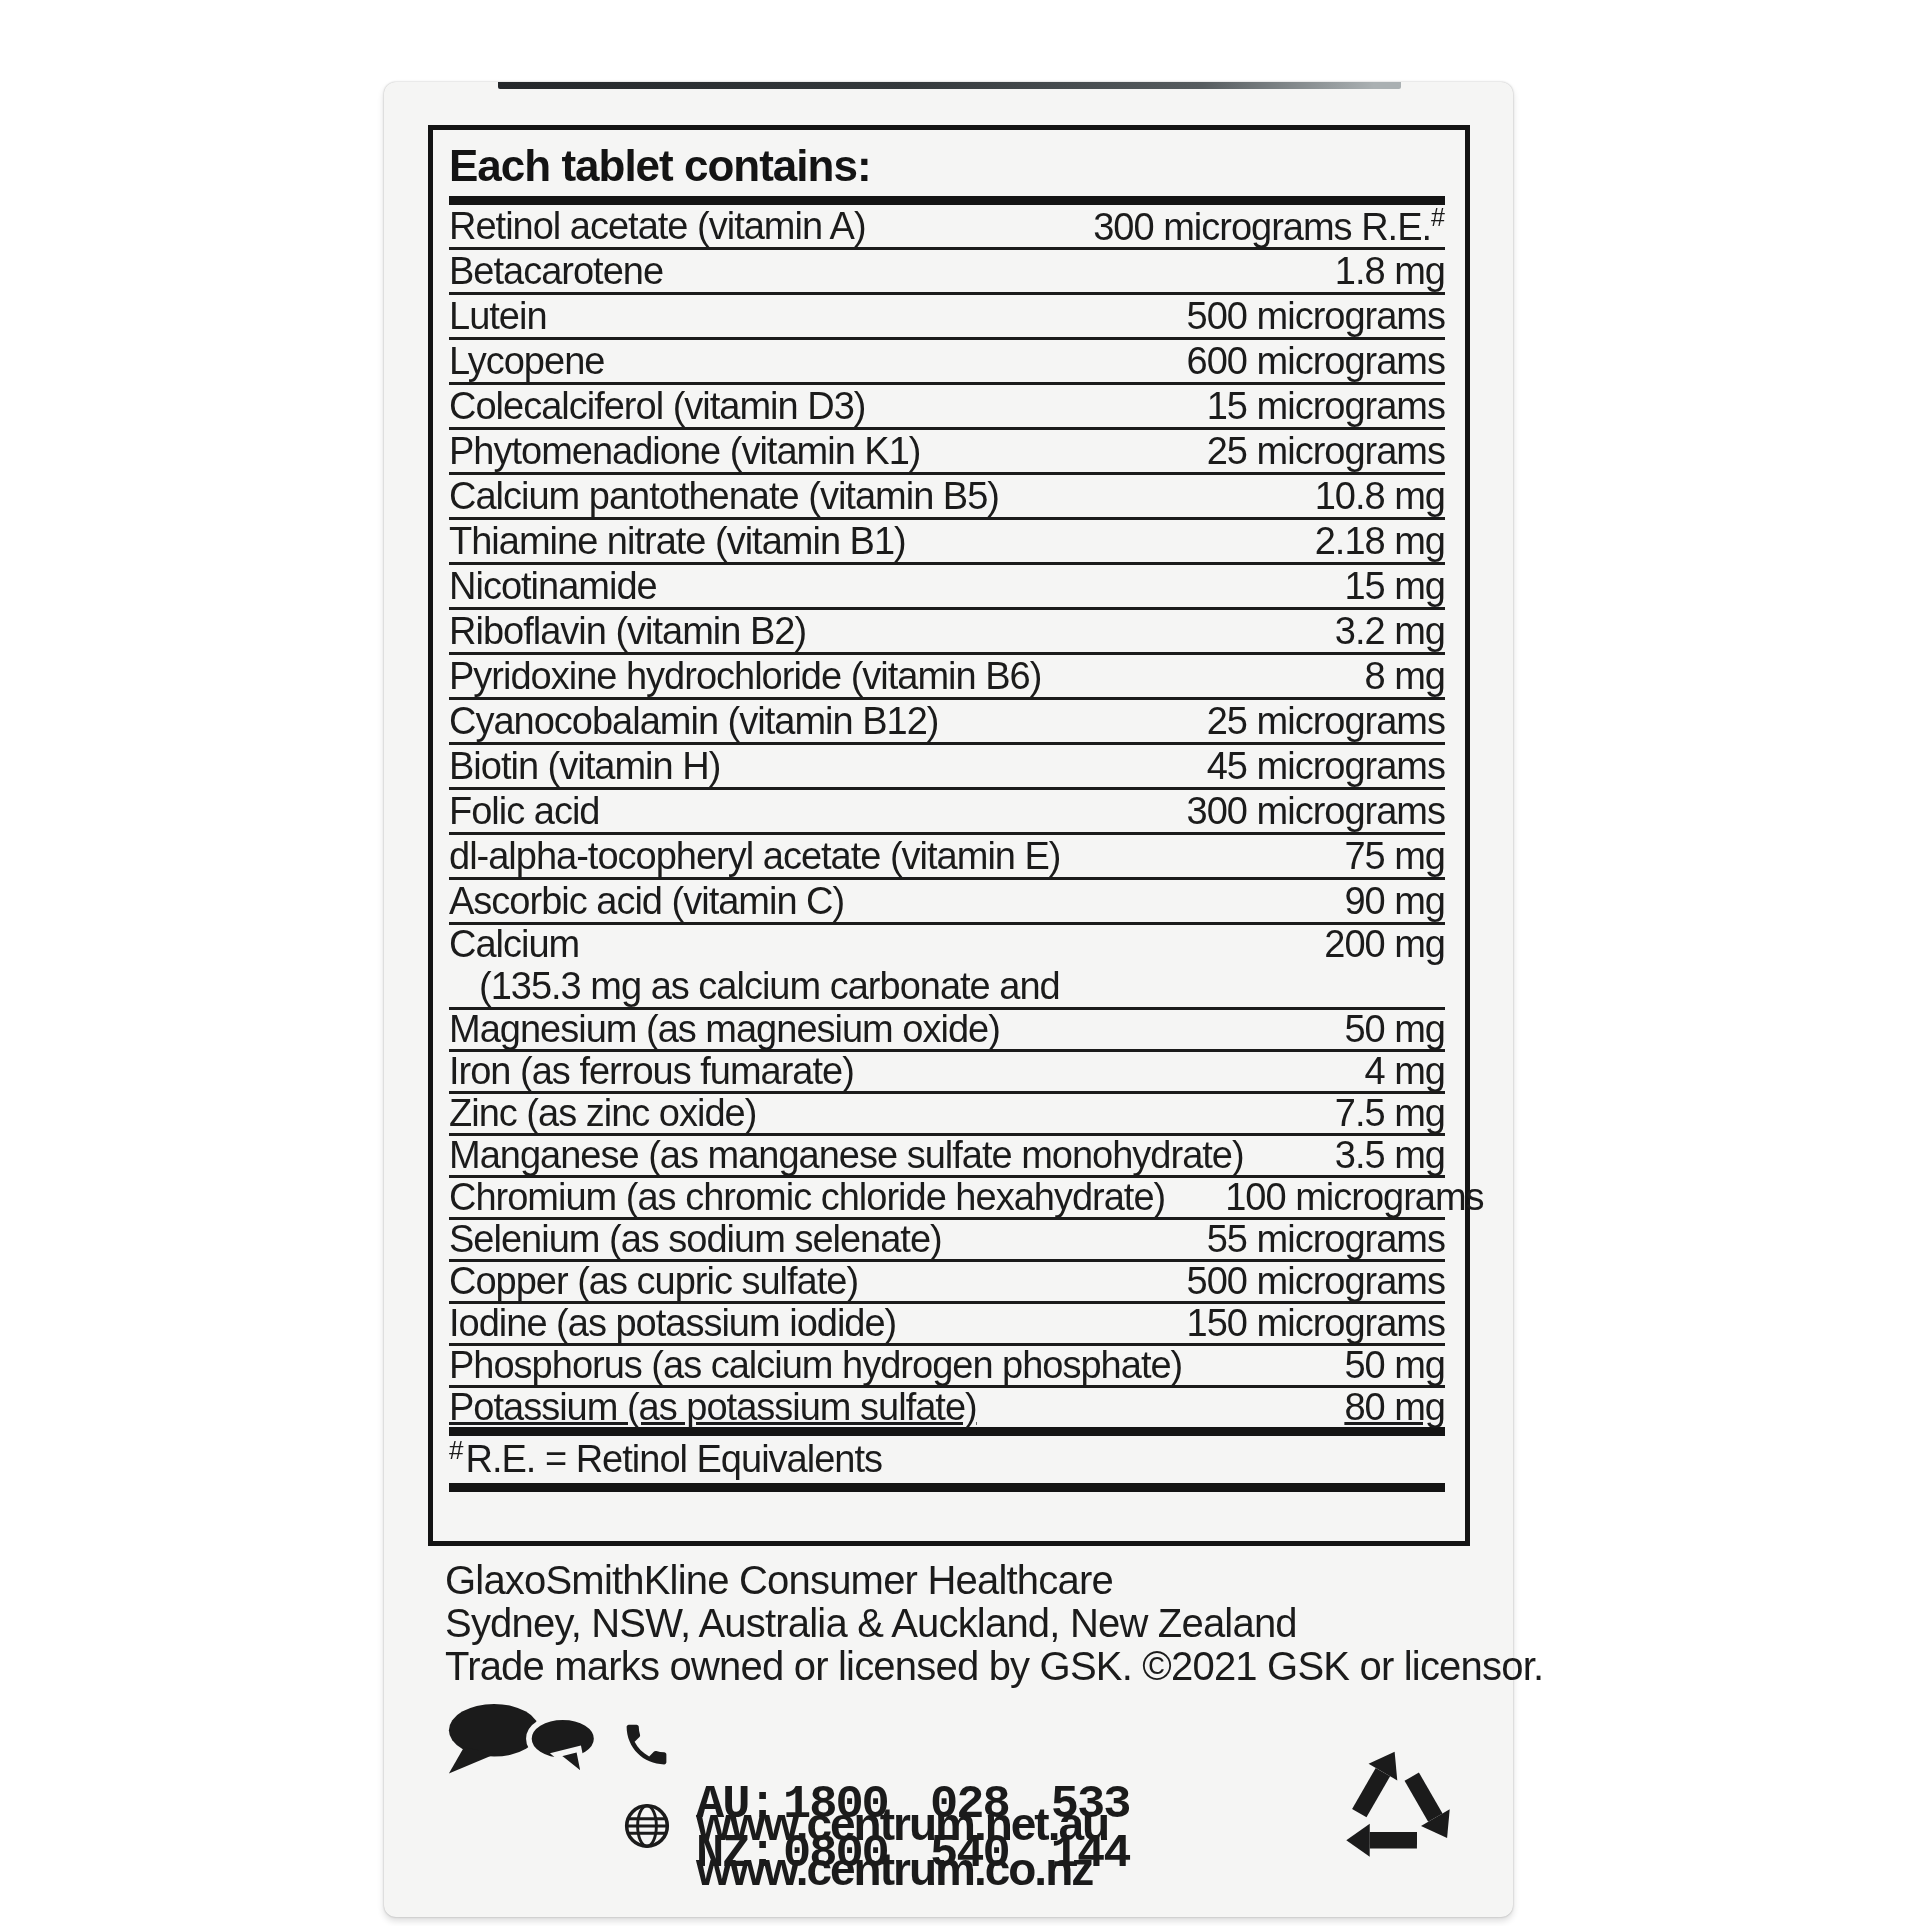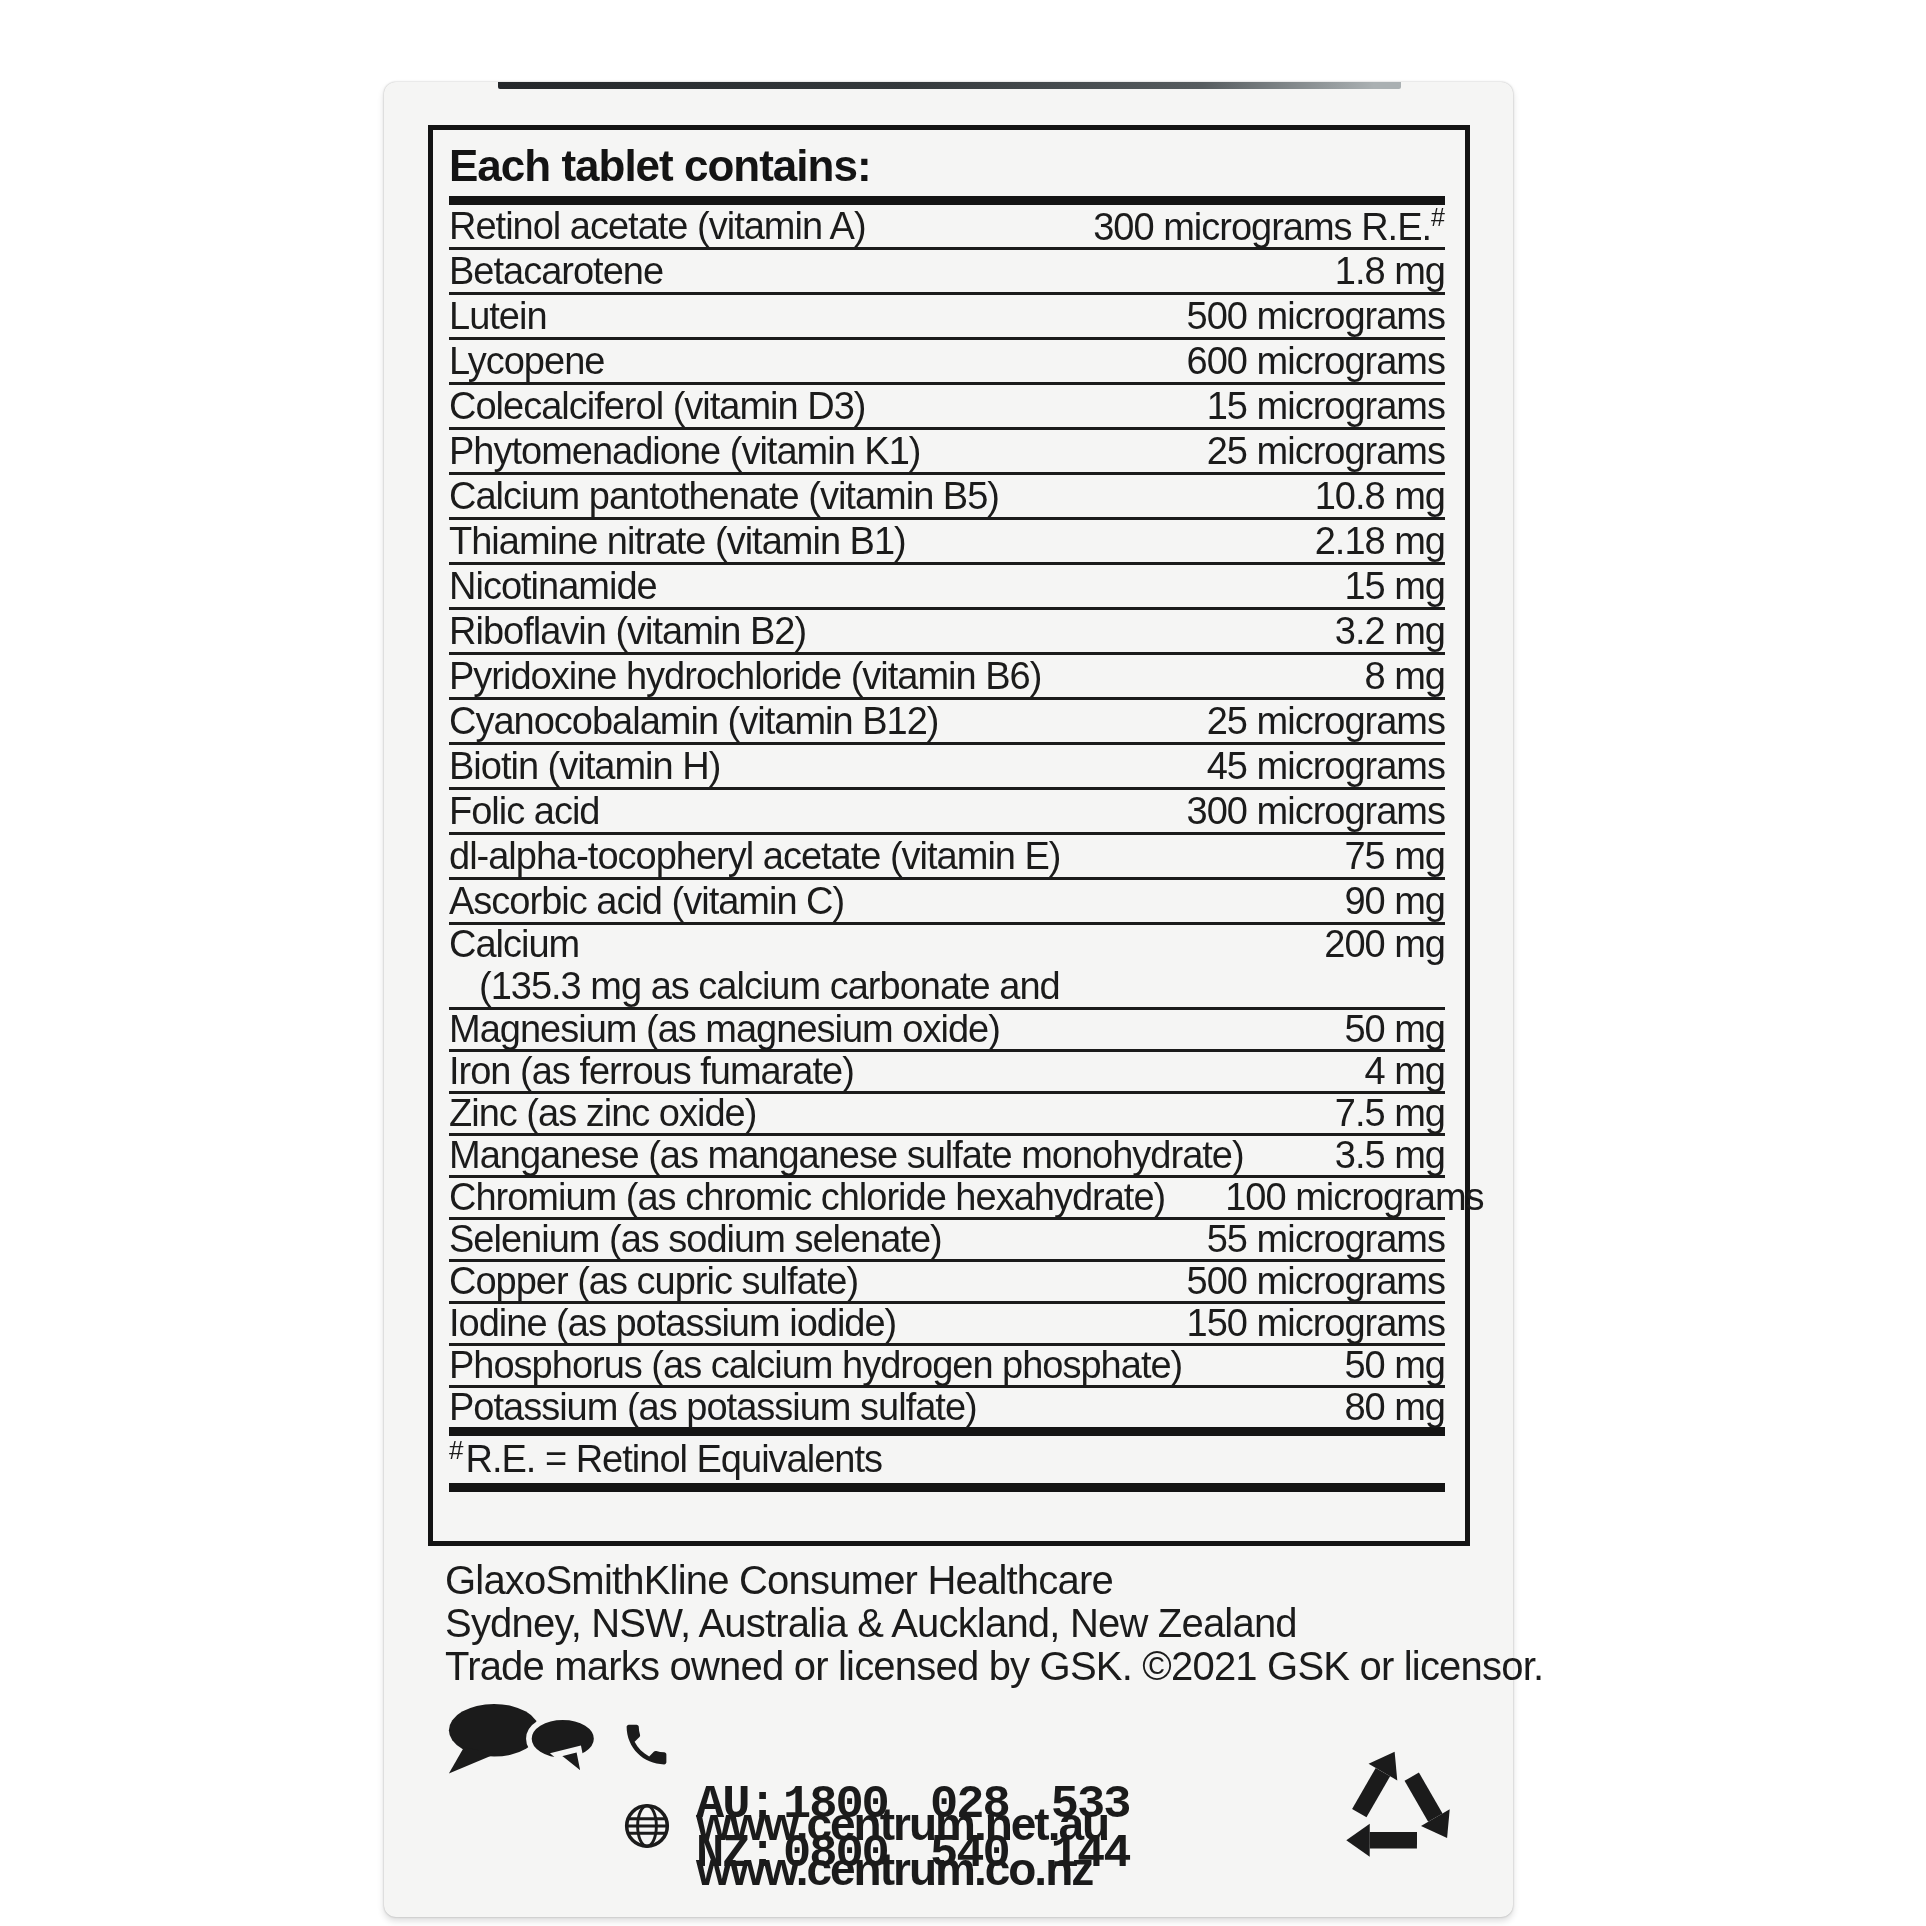--- a/index.html
+++ b/index.html
@@ -25,21 +25,21 @@
     border:5px solid #141414;box-sizing:border-box;
     padding:0 20px 0 16px;
   }
   .tbl-header{
     margin-top:11px;font-size:44px;font-weight:700;letter-spacing:-1px;
     color:#141414;line-height:50px;white-space:nowrap;
   }
   .thickbar{height:9px;background:#141414;}
   .tbl-header-bar{margin-top:5px;}
   .rowblock{border-bottom:3px solid #1b1b1b;}
-  .rowblock.last{border-bottom:none;}
+  .rowblock.last{border-bottom:none;text-decoration:underline;}
   .row{display:flex;justify-content:space-between;align-items:center;white-space:nowrap;}
   .h45{height:42px;}
   .h44{height:41px;align-items:flex-end;}
   .h42{height:39px;gap:40px;}
   .row .lbl,.row .val,.sub,.footnote{
     font-size:38px;letter-spacing:-1px;color:#1b1b1b;
   }
   .row .val{padding-left:20px;}
   .row .val sup{font-size:25px;letter-spacing:0;}
   .sub{display:flex;align-items:center;white-space:nowrap;}

